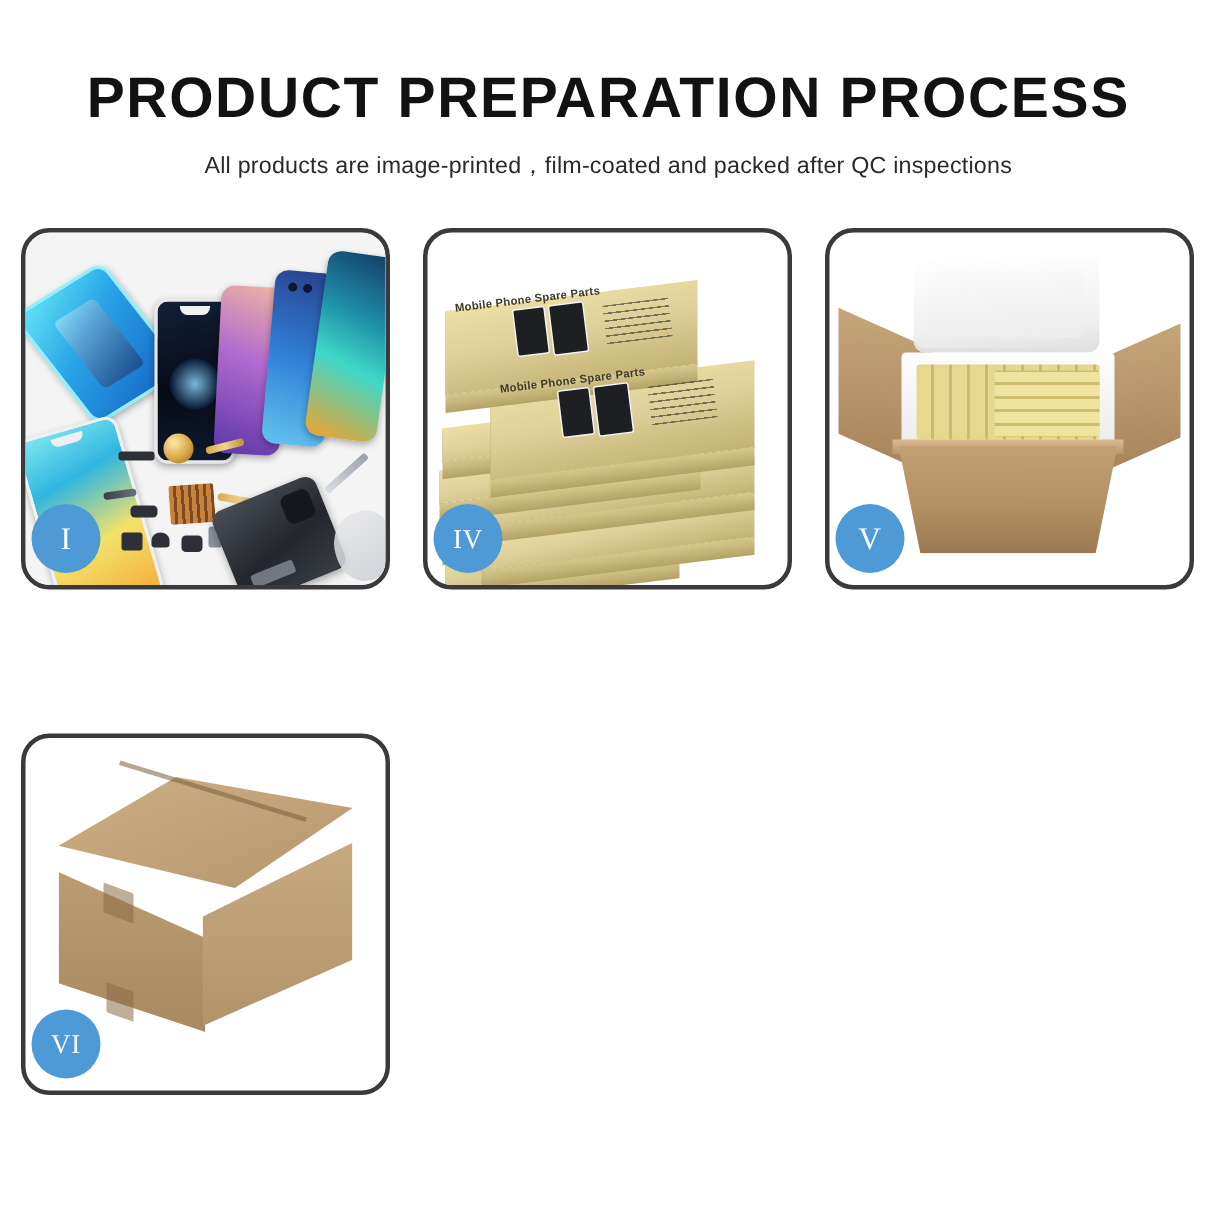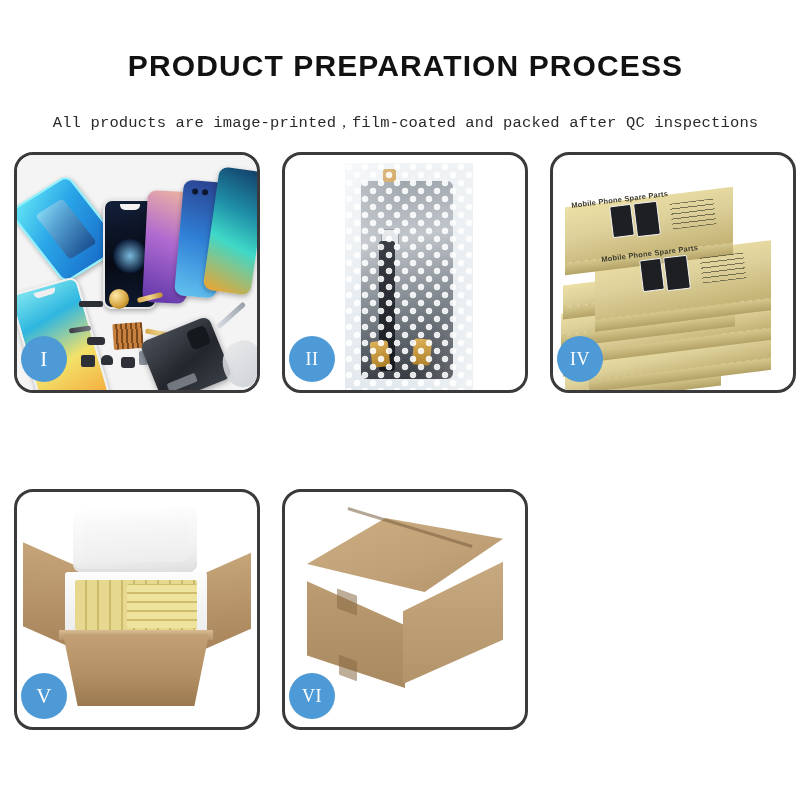--- a/index.html
+++ b/index.html
@@ -25,36 +25,36 @@
   .header {
     position: absolute;
     left: 0;
     top: 0;
     width: 811px;
     text-align: center;
   }
   .main-title {
     margin: 0;
     padding-top: 44px;
-    font-size: 30px;
+    font-size: 38px;
     line-height: 44px;
     font-weight: bold;
     letter-spacing: 1.1px;
     color: #121212;
     font-family: "Liberation Sans", sans-serif;
   }
   .sub-title {
-    margin: 16px;
+    margin: 4px;
     padding-top: 9px;
     font-size: 15.5px;
     line-height: 20px;
     font-weight: normal;
     letter-spacing: 0.15px;
     color: #2a2a2a;
-    font-family: Liberation Mono, monospace;
+    font-family: Liberation Sans, sans-serif;
   }
 
   
   .grid {
     position: absolute;
     left: 14px;
     top: 152px;
     width: 783px;
     height: 600px;
     display: grid;
@@ -456,35 +456,20 @@
         <div class="flex f1"></div>
         <div class="flex f2"></div>
         <div class="flex f3"></div>
         <div class="backplate"></div>
         <div class="hand"></div>
         <div class="tweezer"></div>
       </div>
       <div class="badge">I</div>
     </div>
 
-    <div class="panel">
-      <div class="panel-stage">
-        <div class="p2-bag">
-          <div class="p2-lcd"></div>
-          <div class="p2-tab"></div>
-          <div class="p2-connector"></div>
-          <div class="p2-flexstrip"></div>
-          <div class="p2-gold1"></div>
-          <div class="p2-gold2"></div>
-          <div class="bubbles"></div>
-          <div class="bubbles-sheen"></div>
-        </div>
-      </div>
-      <div class="badge wide">II</div>
-    </div>
 
 
     <div class="panel">
       <div class="panel-stage">
         <div class="stack">
           <div class="sbox sb8">
               <span class="side"></span>
             </div>
           <div class="sbox sb7">
               <span class="side"></span>

